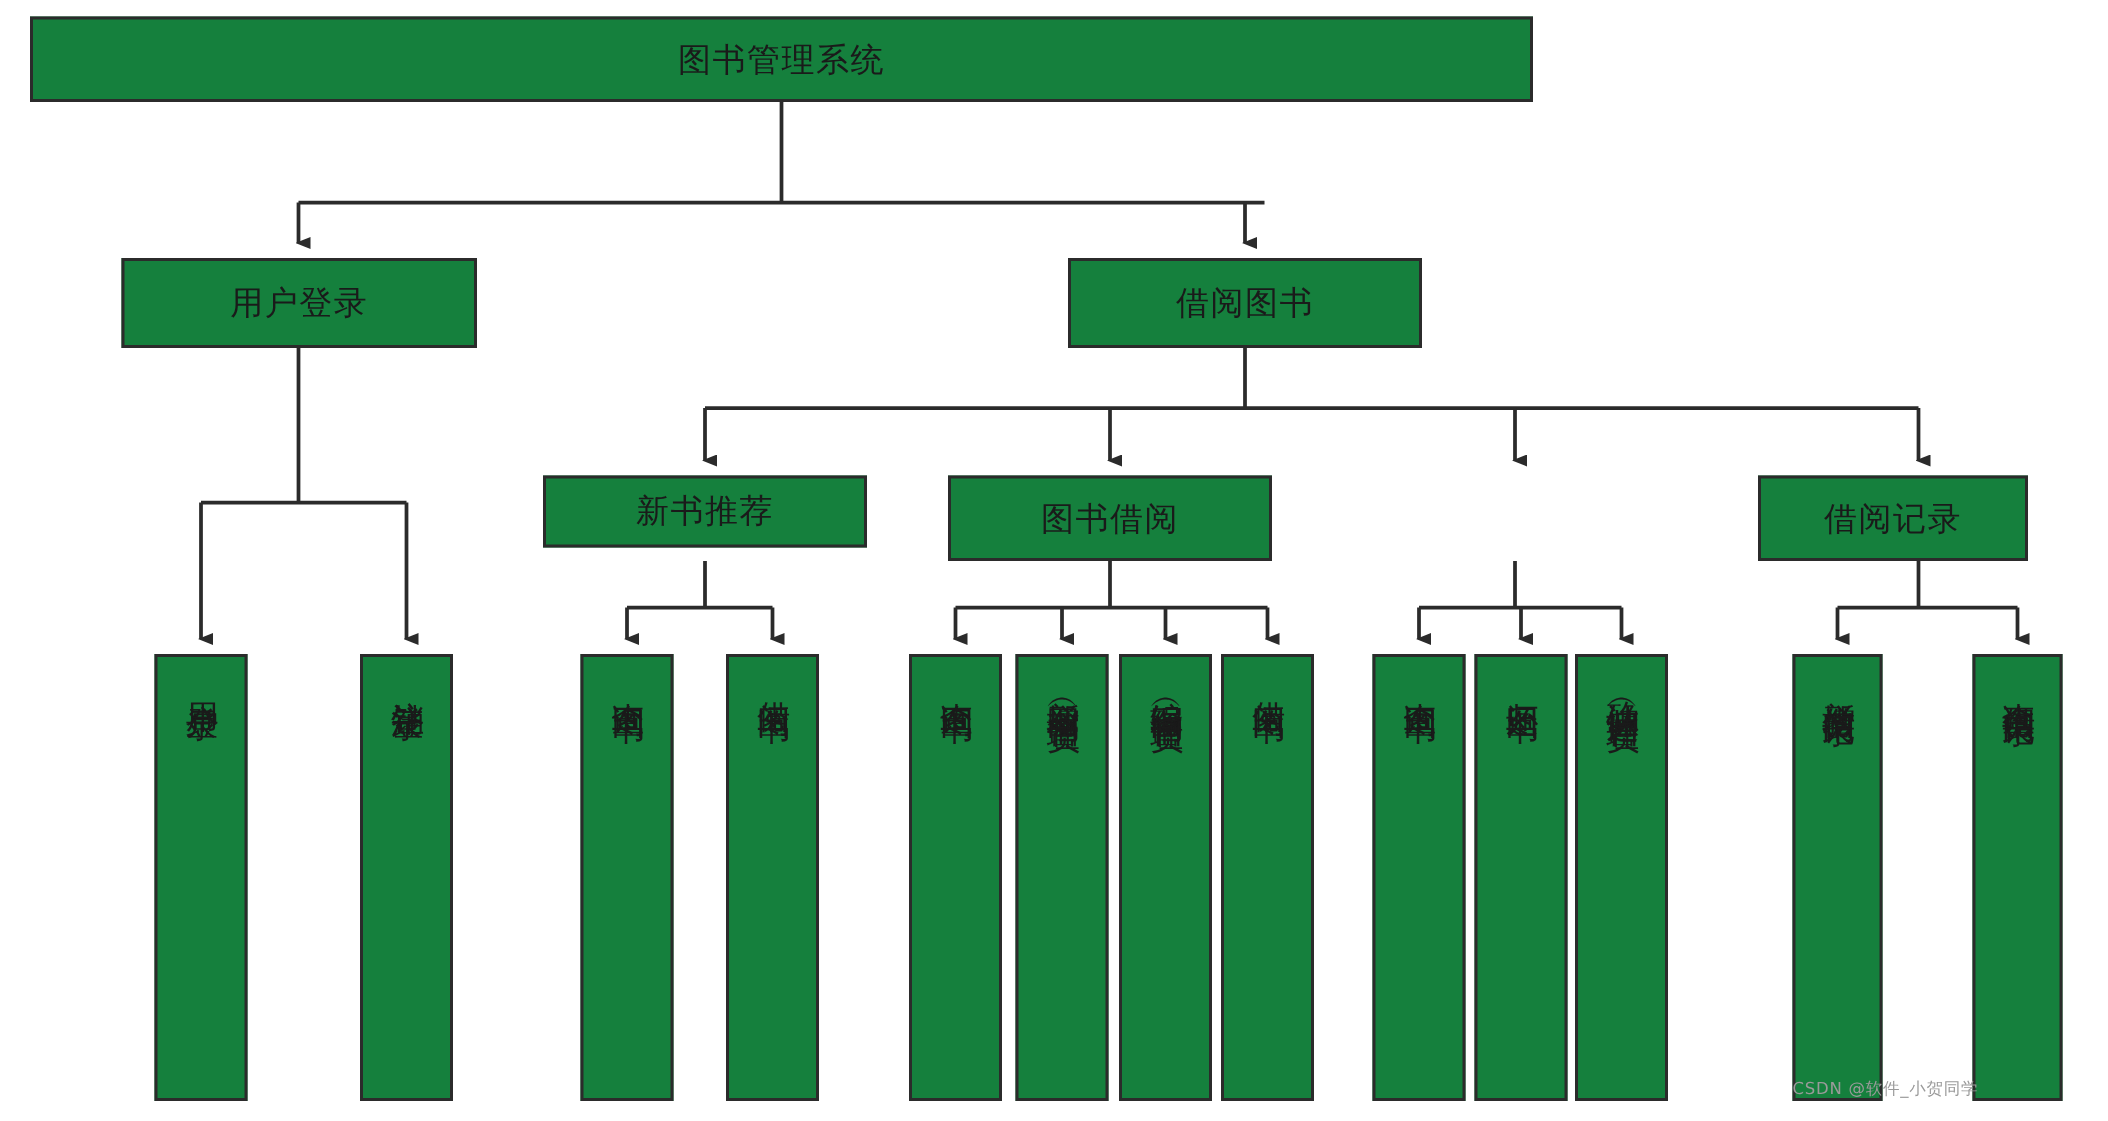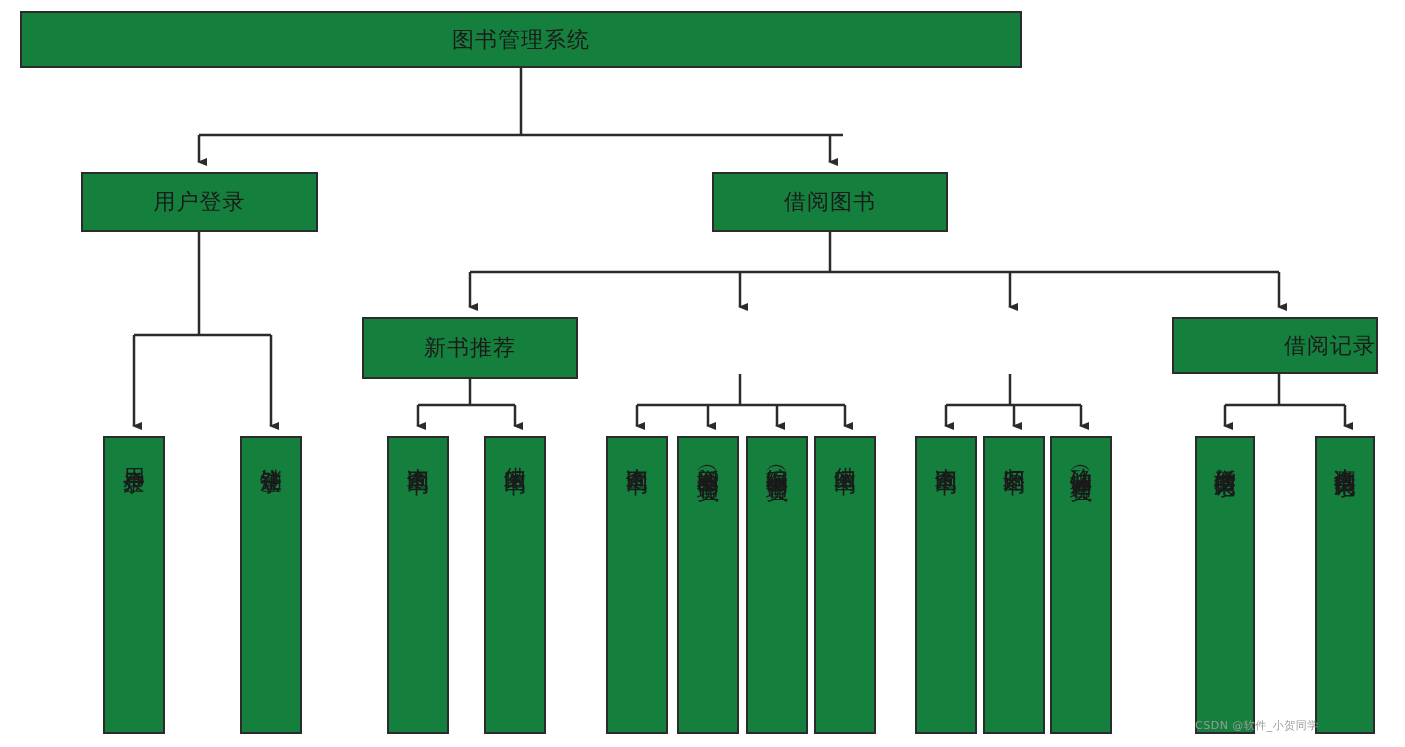--- a/index.html
+++ b/index.html
@@ -122,24 +122,27 @@
     <span class="htext">图书管理系统</span>
   </div>
 
   <div class="node h" style="left:81px; top:172px; width:237px; height:60px;">
     <span class="htext">用户登录</span>
   </div>
   <div class="node h" style="left:712px; top:172px; width:236px; height:60px;">
     <span class="htext">借阅图书</span>
   </div>
 
-  <div class="node h" style="left:362px; top:317px; width:216px; height:62px;">
+  <div class="node h" style="left:362px; top:317px; width:216px; height:48px;">
     <span class="htext">新书推荐</span>
   </div>
-  <div class="node h" style="left:1172px; top:317px; width:206px; height:57px;justify-content:flex-end;">
+  <div class="node h" style="left:632px; top:317px; width:216px; height:57px;">
+    <span class="htext">图书借阅</span>
+  </div>
+  <div class="node h" style="left:1172px; top:317px; width:180px; height:57px;">
     <span class="htext">借阅记录</span>
   </div>
 
   <div class="node v" style="left:103px; top:436px; width:62px; height:298px;">
     <span class="vtext">用户登录</span>
   </div>
   <div class="node v" style="left:240px; top:436px; width:62px; height:298px;">
     <span class="vtext">注销登录</span>
   </div>
   <div class="node v" style="left:387px; top:436px; width:62px; height:298px;">

